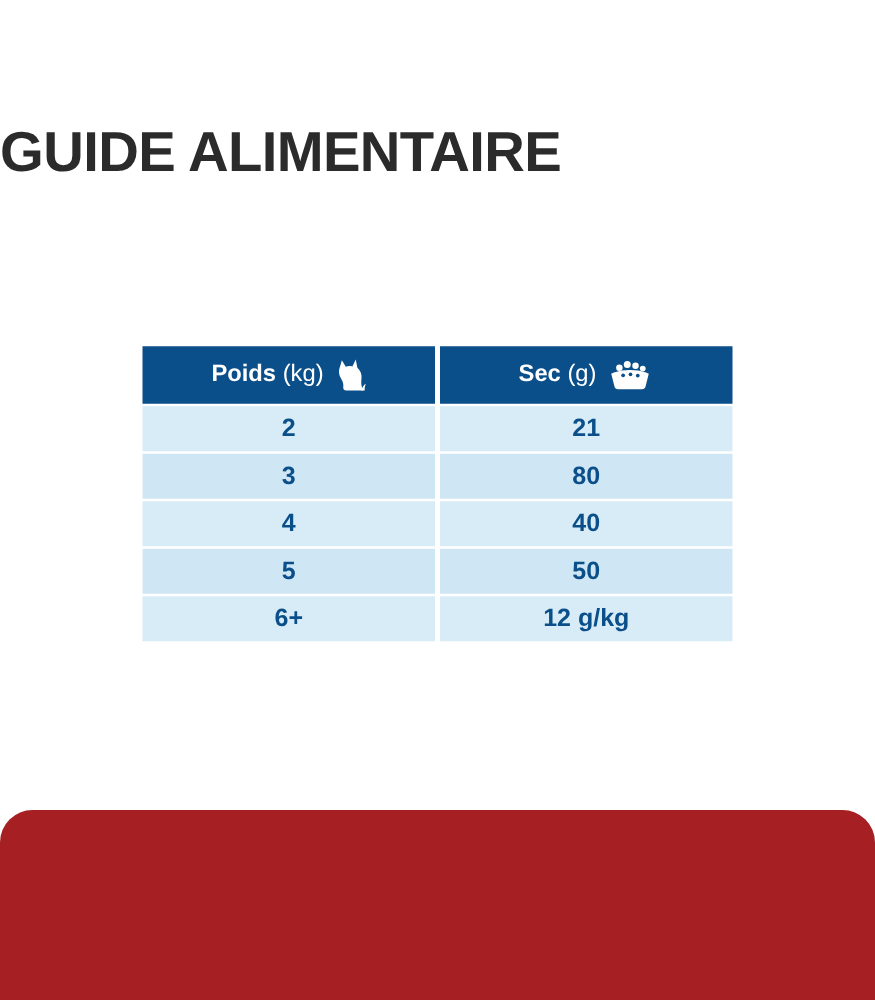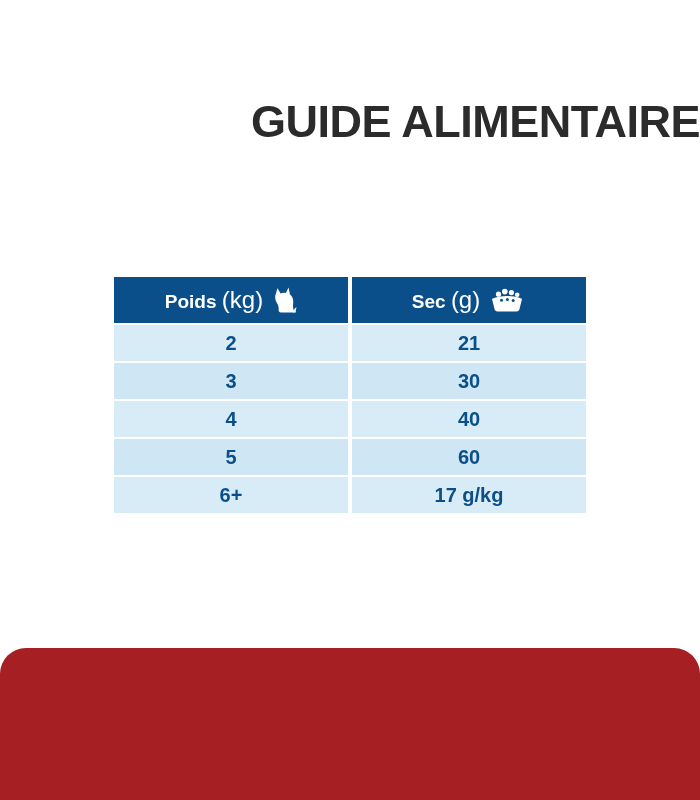--- a/index.html
+++ b/index.html
@@ -21,21 +21,21 @@
     height: 800px;
     background: #ffffff;
   }
 
   
   .title {
     position: absolute;
     left: 0;
     top: 96px;
     width: 700px;
-    text-align: right;
+    text-align: left;
     font-size: 45px;
     line-height: 52px;
     font-weight: bold;
     letter-spacing: -0.5px;
     color: #2b2b2b;
     font-family: "Liberation Sans", sans-serif;
   }
 
   
   .table-wrap {
@@ -70,21 +70,21 @@
     align-items: center;
     justify-content: center;
     gap: 8px;
     height: 46px;
   }
   .th-text {
     white-space: nowrap;
   }
   .th-text .unit {
     font-weight: normal;
-    font-size: 24px;
+    font-size: 19px;
   }
   table.feeding td {
     background: #d8ecf7;
     color: #0b4f8a;
     height: 36px;
     font-size: 20px;
     font-weight: bold;
     text-align: center;
     vertical-align: middle;
   }
@@ -155,33 +155,33 @@
           </th>
         </tr>
       </thead>
       <tbody>
         <tr>
           <td>2</td>
           <td>21</td>
         </tr>
         <tr class="alt">
           <td>3</td>
-          <td>30</td>
+          <td>80</td>
         </tr>
         <tr>
           <td>4</td>
           <td>40</td>
         </tr>
         <tr class="alt">
           <td>5</td>
-          <td>60</td>
+          <td>50</td>
         </tr>
         <tr>
           <td>6+</td>
-          <td>17 g/kg</td>
+          <td>12 g/kg</td>
         </tr>
       </tbody>
     </table>
   </div>
 
   <div class="red-band"></div>
 
 </div>
 
 </body></html>

